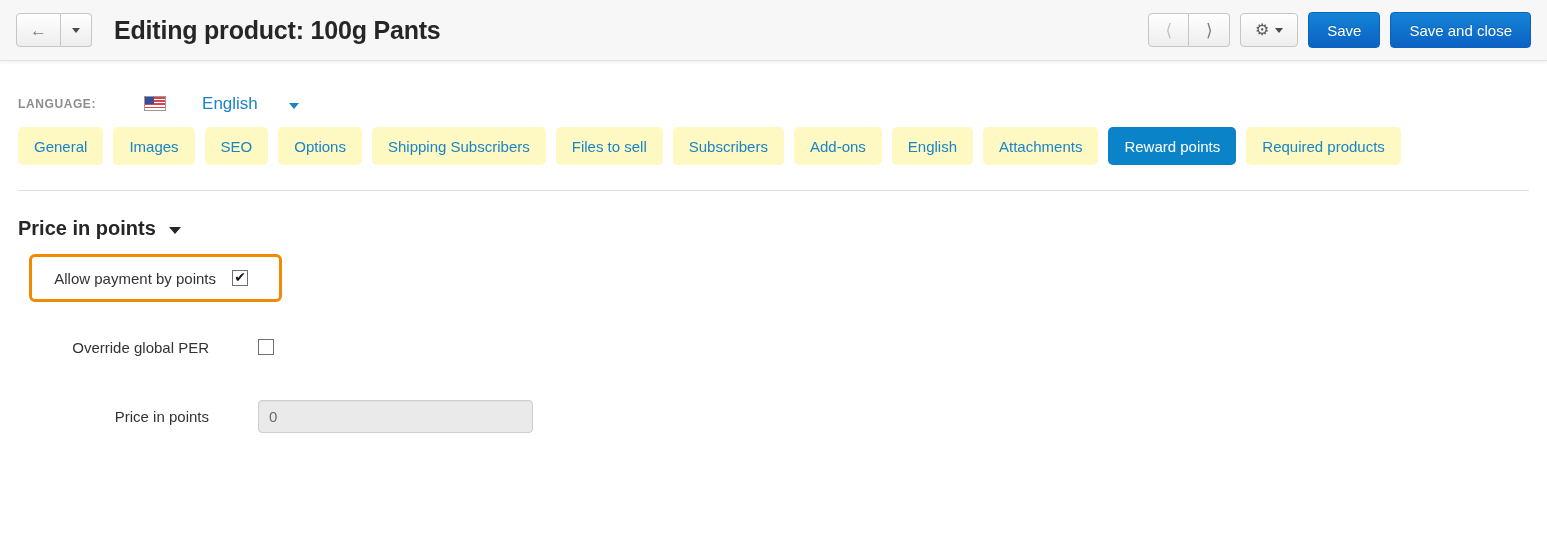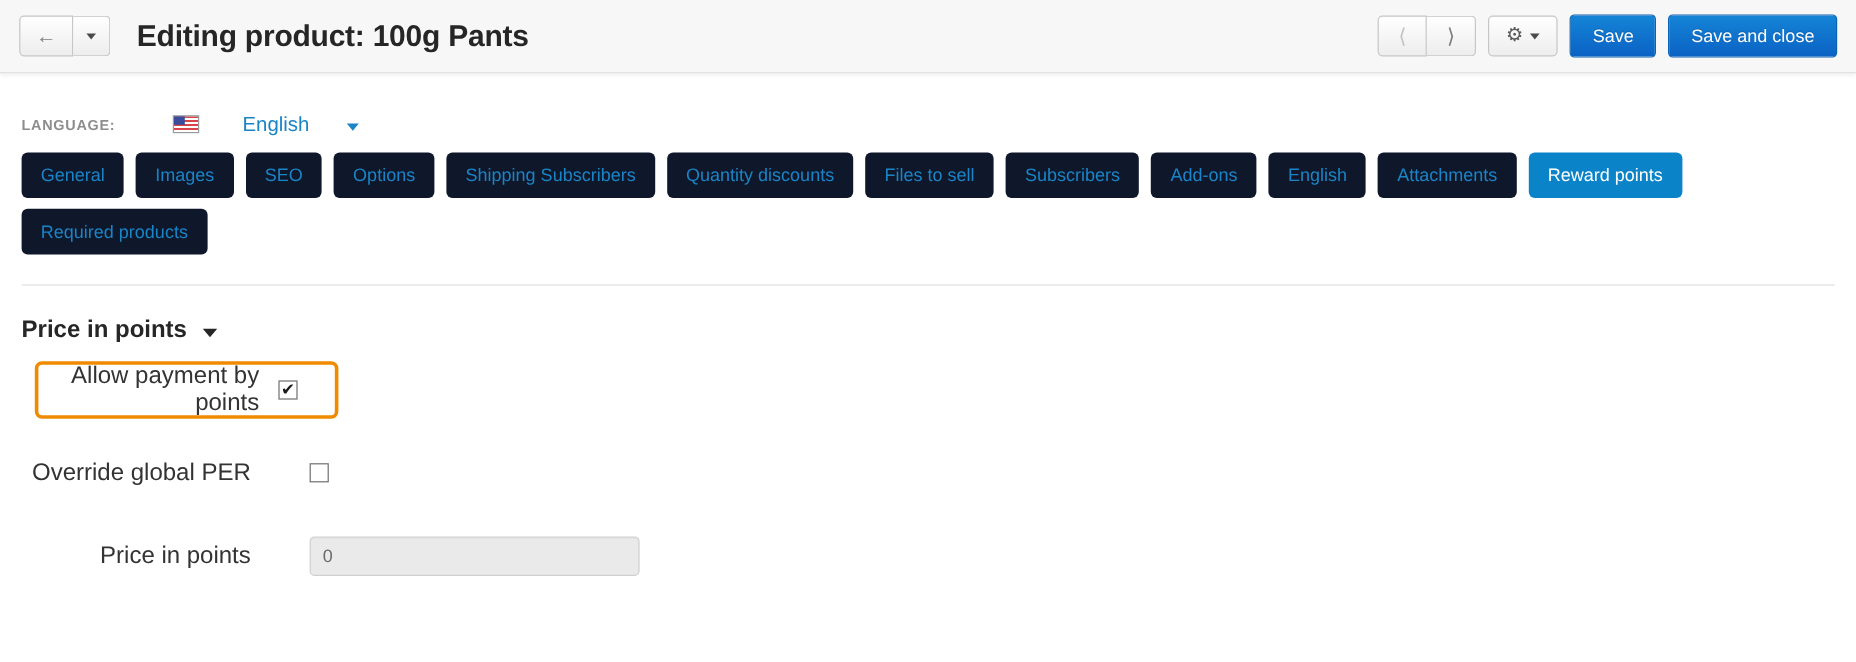--- a/index.html
+++ b/index.html
@@ -164,21 +164,21 @@
 
   
   .tabs {
     display: flex;
     flex-wrap: wrap;
     gap: 9px 10px;
     margin-top: 14px;
     max-width: 1460px;
   }
   .tab {
-    background: #0f172a;
+    background: #fef9c3;
     color: #1a84c7;
     border-radius: 5px;
     font-size: 15px;
     padding: 0 16px;
     height: 38px;
     display: inline-flex;
     align-items: center;
     cursor: pointer;
     user-select: none;
     white-space: nowrap;
@@ -221,21 +221,21 @@
   .form-row {
     display: flex;
     align-items: center;
     height: 44px;
     gap: 28px;
   }
   .form-label {
     width: 212px;
     text-align: right;
     padding-right: 21px;
-    font-size: 20px;
+    font-size: 15px;
     color: #333333;
   }
   .form-field { display: flex; align-items: center; }
 
   .highlight-box {
     border: 3px solid #f08a00;
     border-radius: 6px;
     width: 253px;
     height: 48px;
     display: flex;
@@ -327,21 +327,20 @@
     <span class="lang-name">English</span>
     <span class="lang-caret"></span>
   </div>
 
   <div class="tabs" id="tabs">
       <div class="tab">General</div>
       <div class="tab">Images</div>
       <div class="tab">SEO</div>
       <div class="tab">Options</div>
       <div class="tab">Shipping Subscribers</div>
-      <div class="tab">Quantity discounts</div>
       <div class="tab">Files to sell</div>
       <div class="tab">Subscribers</div>
       <div class="tab">Add-ons</div>
       <div class="tab">English</div>
       <div class="tab">Attachments</div>
       <div class="tab active">Reward points</div>
       <div class="tab">Required products</div>
     </div>
 
   <div class="divider"></div>

